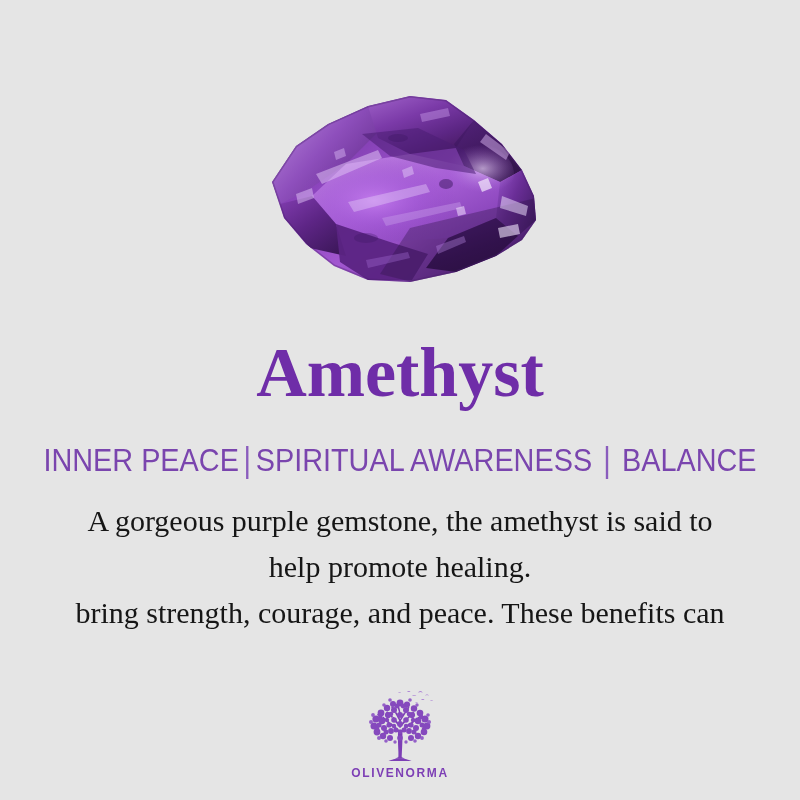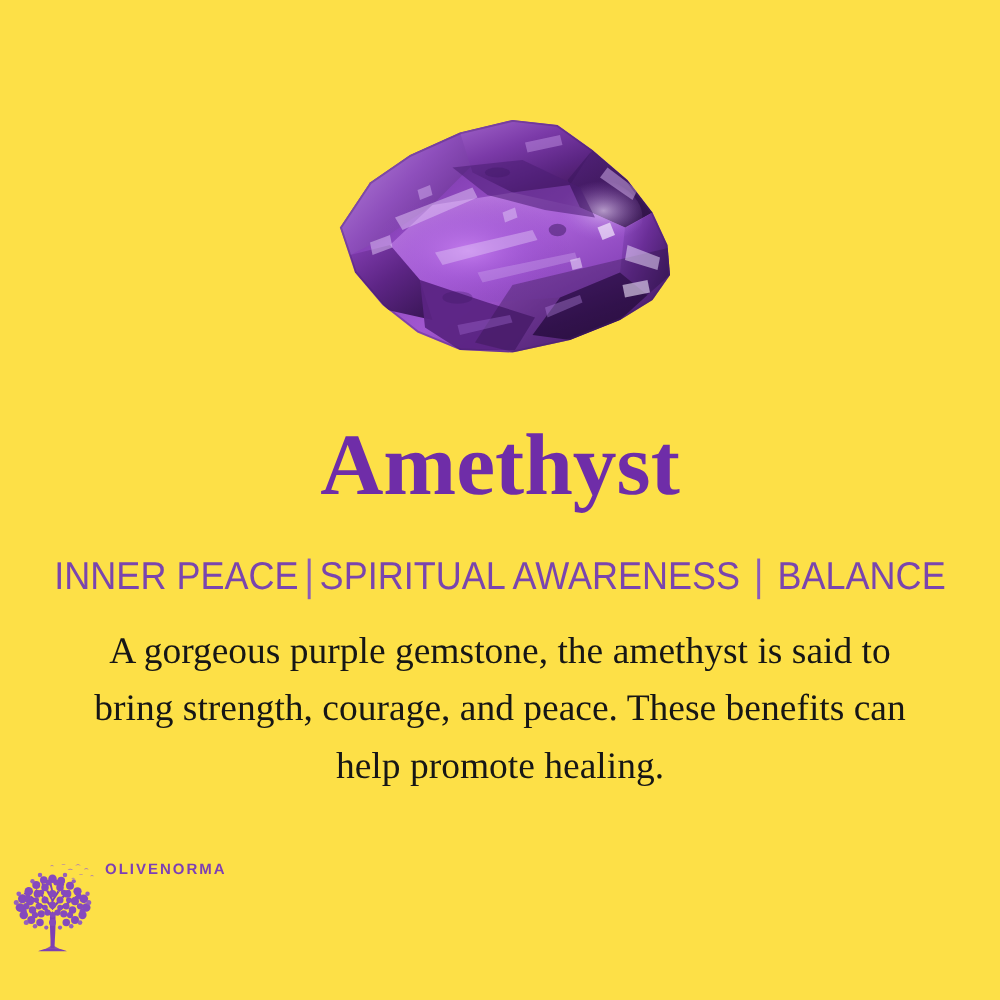--- a/index.html
+++ b/index.html
@@ -8,21 +8,21 @@
     background:#ffffff;
     font-family:"Liberation Serif", serif;
     position:relative;
     overflow:hidden;
   }
 
   .card {
     position:relative;
     width:800px;
     height:800px;
-    background:#fde047;
+    background:#e5e5e5;
     padding-left:32px;
   }
 
   
   .gem-wrap {
     position:absolute;
     left:0; top:60px;
     width:800px; height:250px;
     display:flex;
     align-items:center;
@@ -86,20 +86,22 @@
     color:#161616;
   }
   .body-copy .ln { display:block; }
 
   
   .logo {
     position:absolute;
     left:0; top:686px;
     width:800px;
     display:flex;
+    flex-direction:column;
+    align-items:center;
   }
   .logo-mark { width:84px; height:78px; display:block; }
   .logo-word {
     margin-top:2px;
     font-family:"Liberation Sans", sans-serif;
     font-weight:700;
     font-size:12px;
     letter-spacing:1.6px;
     color:#7d3fb5;
     text-align:center;
@@ -225,22 +227,22 @@
   </div>
 
   <h1 class="title">Amethyst</h1>
 
   <div class="subtitle">
     <span class="kw">INNER PEACE</span><span class="sep">|</span><span class="kw">SPIRITUAL AWARENESS</span><span class="sep sep-wide">|</span><span class="kw">BALANCE</span>
   </div>
 
   <div class="body-copy">
     <span class="ln">A gorgeous purple gemstone, the amethyst is said to</span>
+    <span class="ln">help promote healing.</span>
     <span class="ln">bring strength, courage, and peace. These benefits can</span>
-    <span class="ln">help promote healing.</span>
   </div>
 
   <div class="logo">
     <svg class="logo-mark" viewBox="0 0 84 78" aria-hidden="true">
       <g fill="#7d3fb5">
 
         <path d="M40.4,72.5 L43.6,72.5 L43.9,66 C44.3,59 44.6,52 44.4,45.5
                  L42,43 L40,45.5 C39.8,52 40.1,59 40.4,66 Z"></path>
         <path d="M42,70 L35,74 L49,74 Z" opacity="0.85"></path>
 

